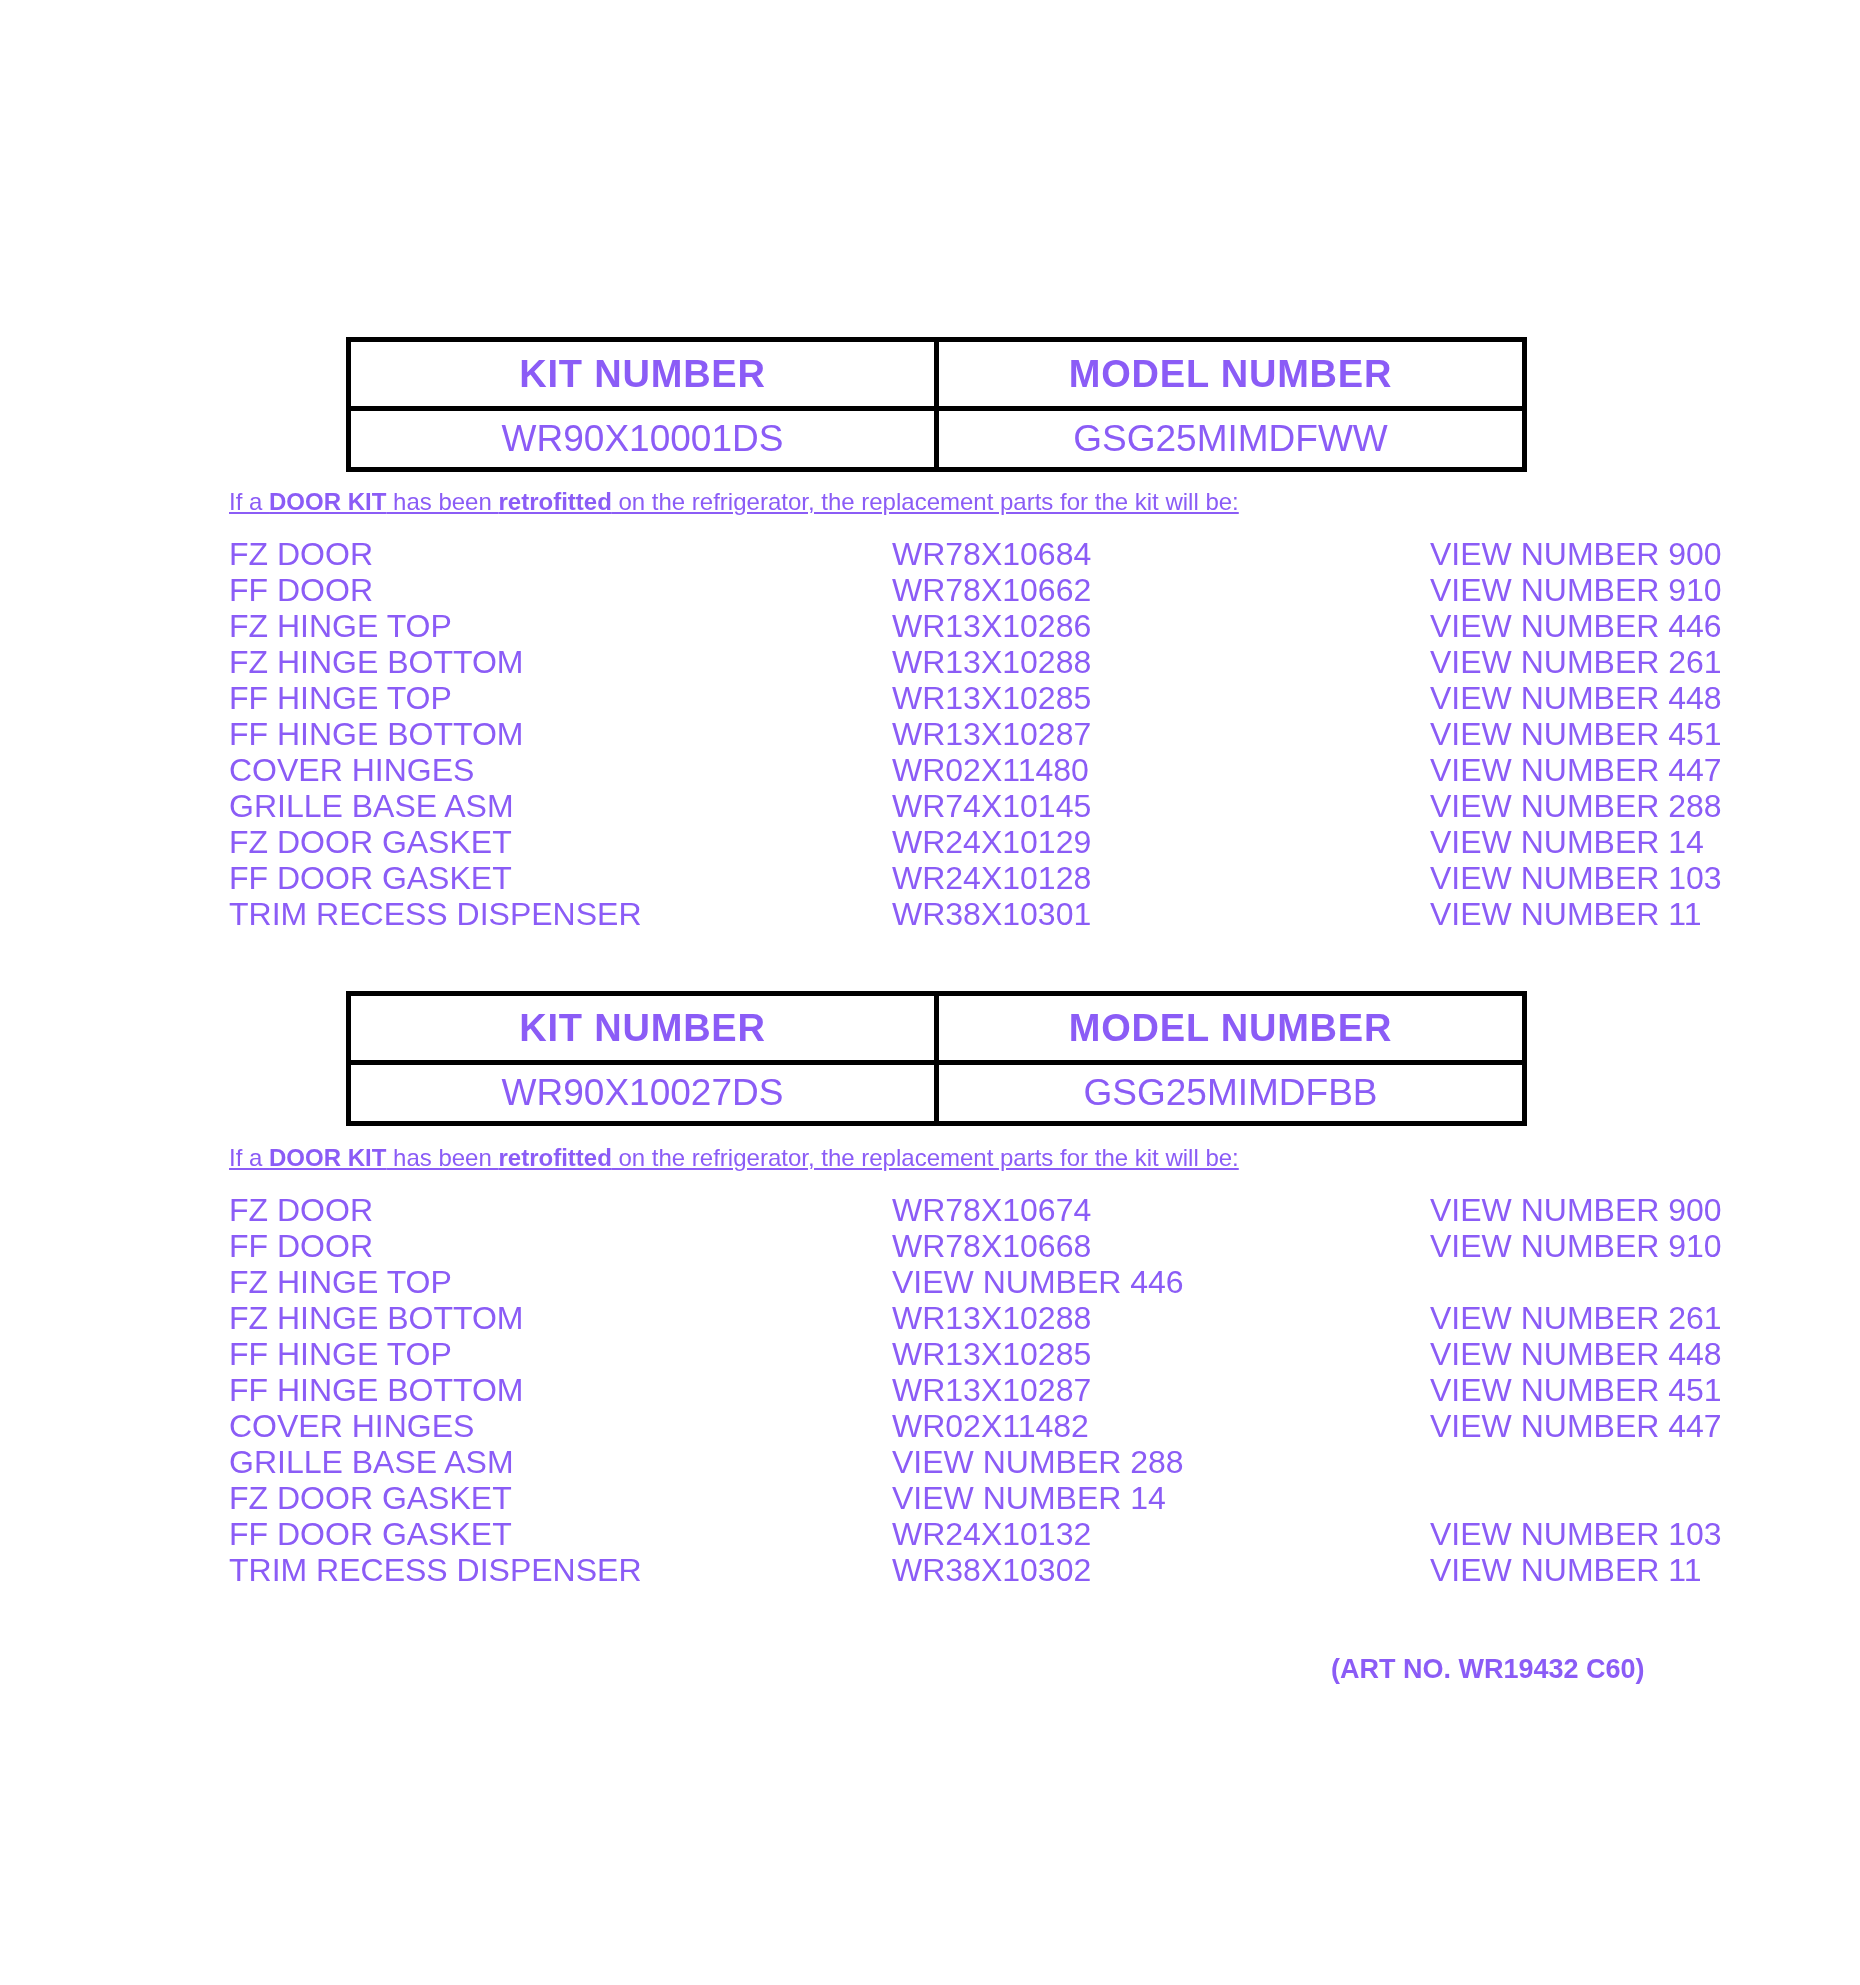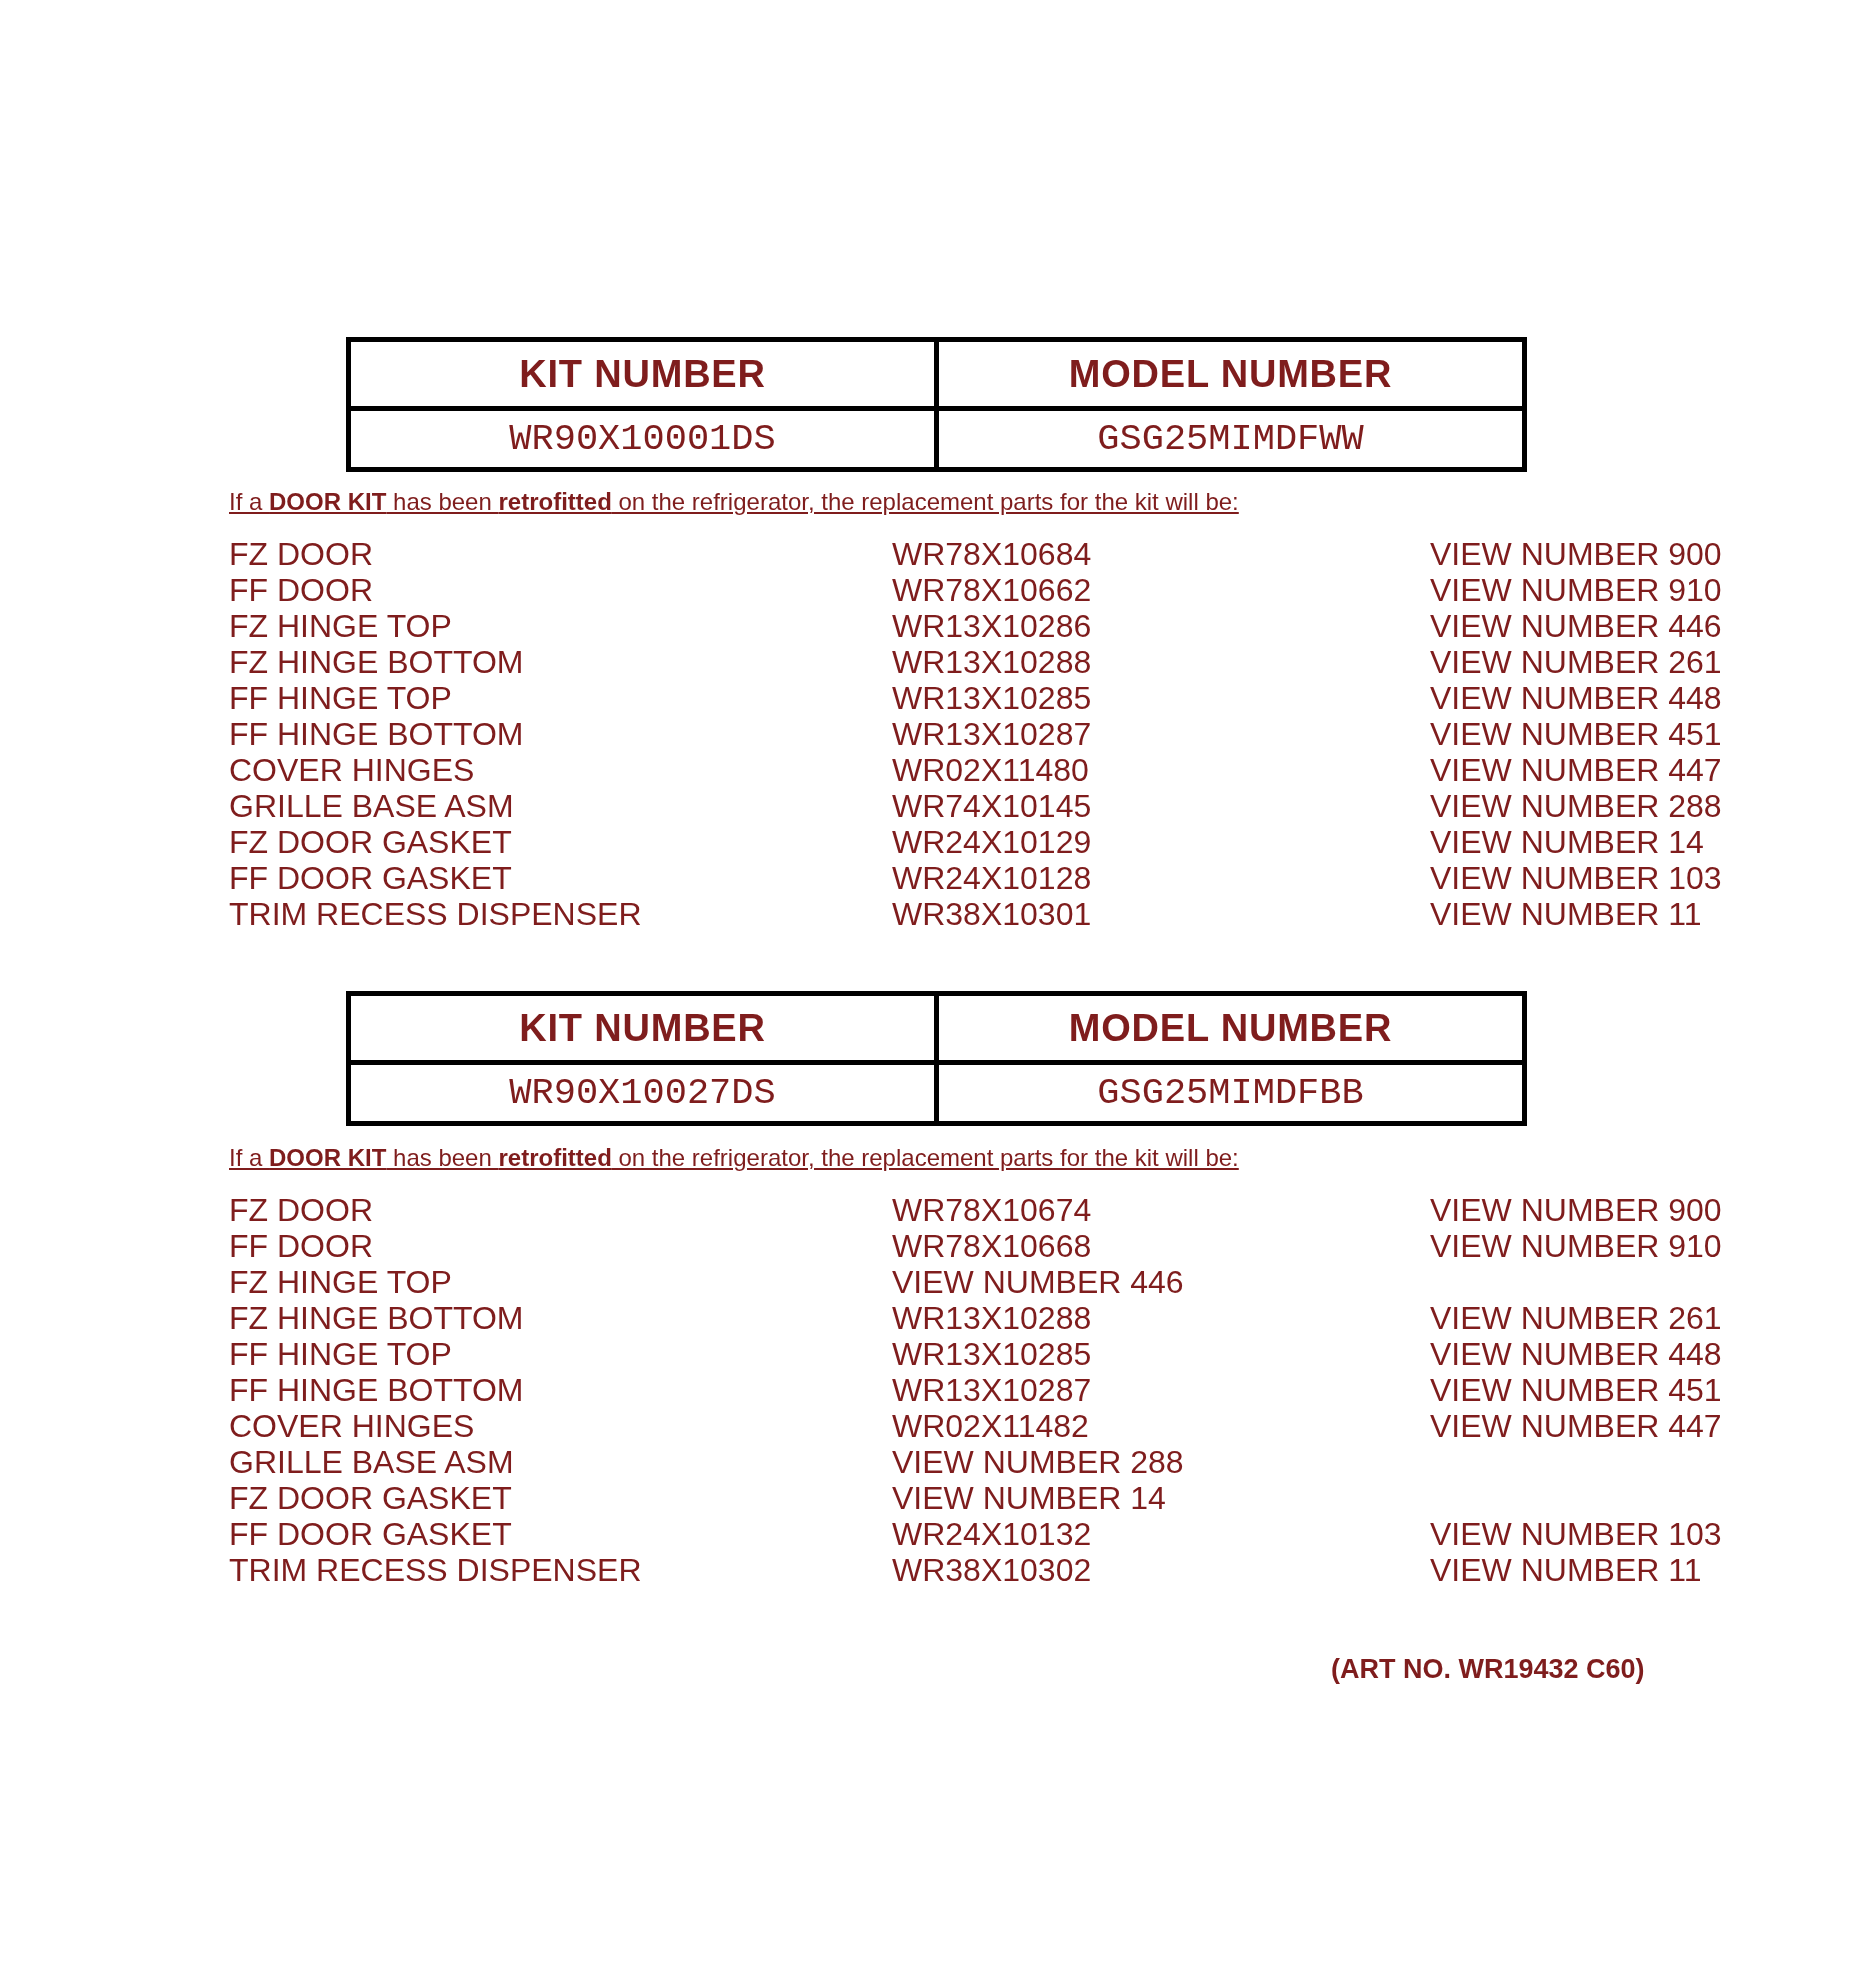--- a/index.html
+++ b/index.html
@@ -2,21 +2,21 @@
 <html style="font-size:13px"><head>
 <meta charset="utf-8">
 <style>
   * { margin: 0; padding: 0; box-sizing: border-box; }
   html, body { background: #ffffff; }
   .page {
     position: relative;
     width: 1861px;
     height: 1945px;
     background: #ffffff;
-    color: #7f1d1d;
+    color: #8b5cf6;
     font-family: "Liberation Sans", sans-serif;
     overflow: hidden;
   }
   table.kit-table {
     position: absolute;
     left: 346px;
     width: 1181px;
     border-collapse: collapse;
     table-layout: fixed;
     text-align: center;
@@ -31,21 +31,20 @@
   table.kit-table th {
     height: 69px;
     font-size: 38px;
     font-weight: bold;
     letter-spacing: 0.8px;
   }
   table.kit-table td {
     height: 61px;
     font-size: 37px;
     font-weight: normal;
-    font-family: Liberation Mono, monospace;
   }
   .intro {
     position: absolute;
     left: 229px;
     font-size: 24px;
     line-height: 38px;
     white-space: nowrap;
     font-weight: normal;
     text-decoration: underline;
   }

